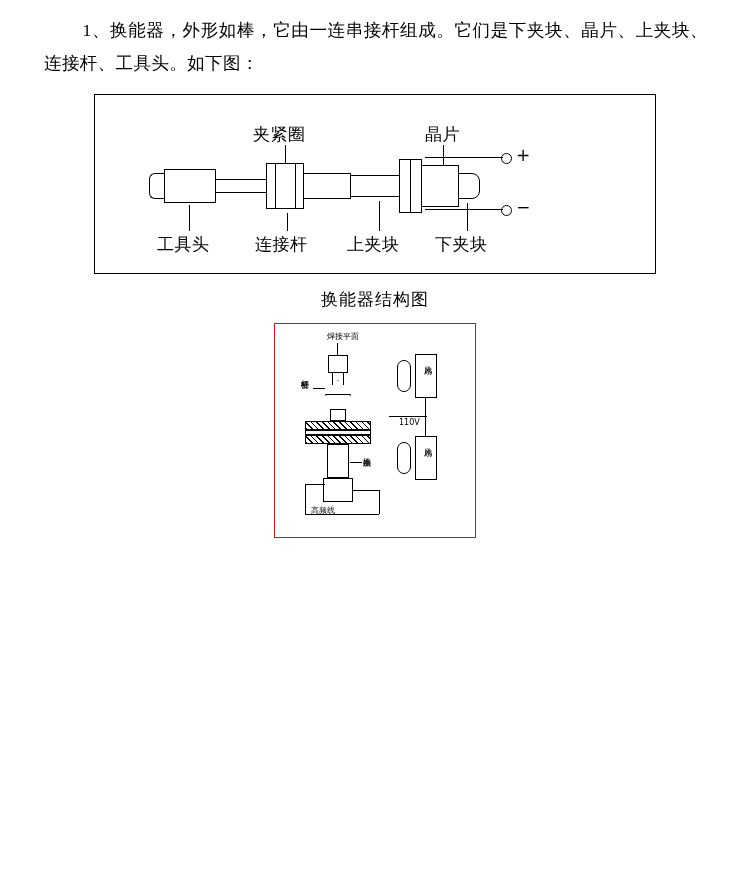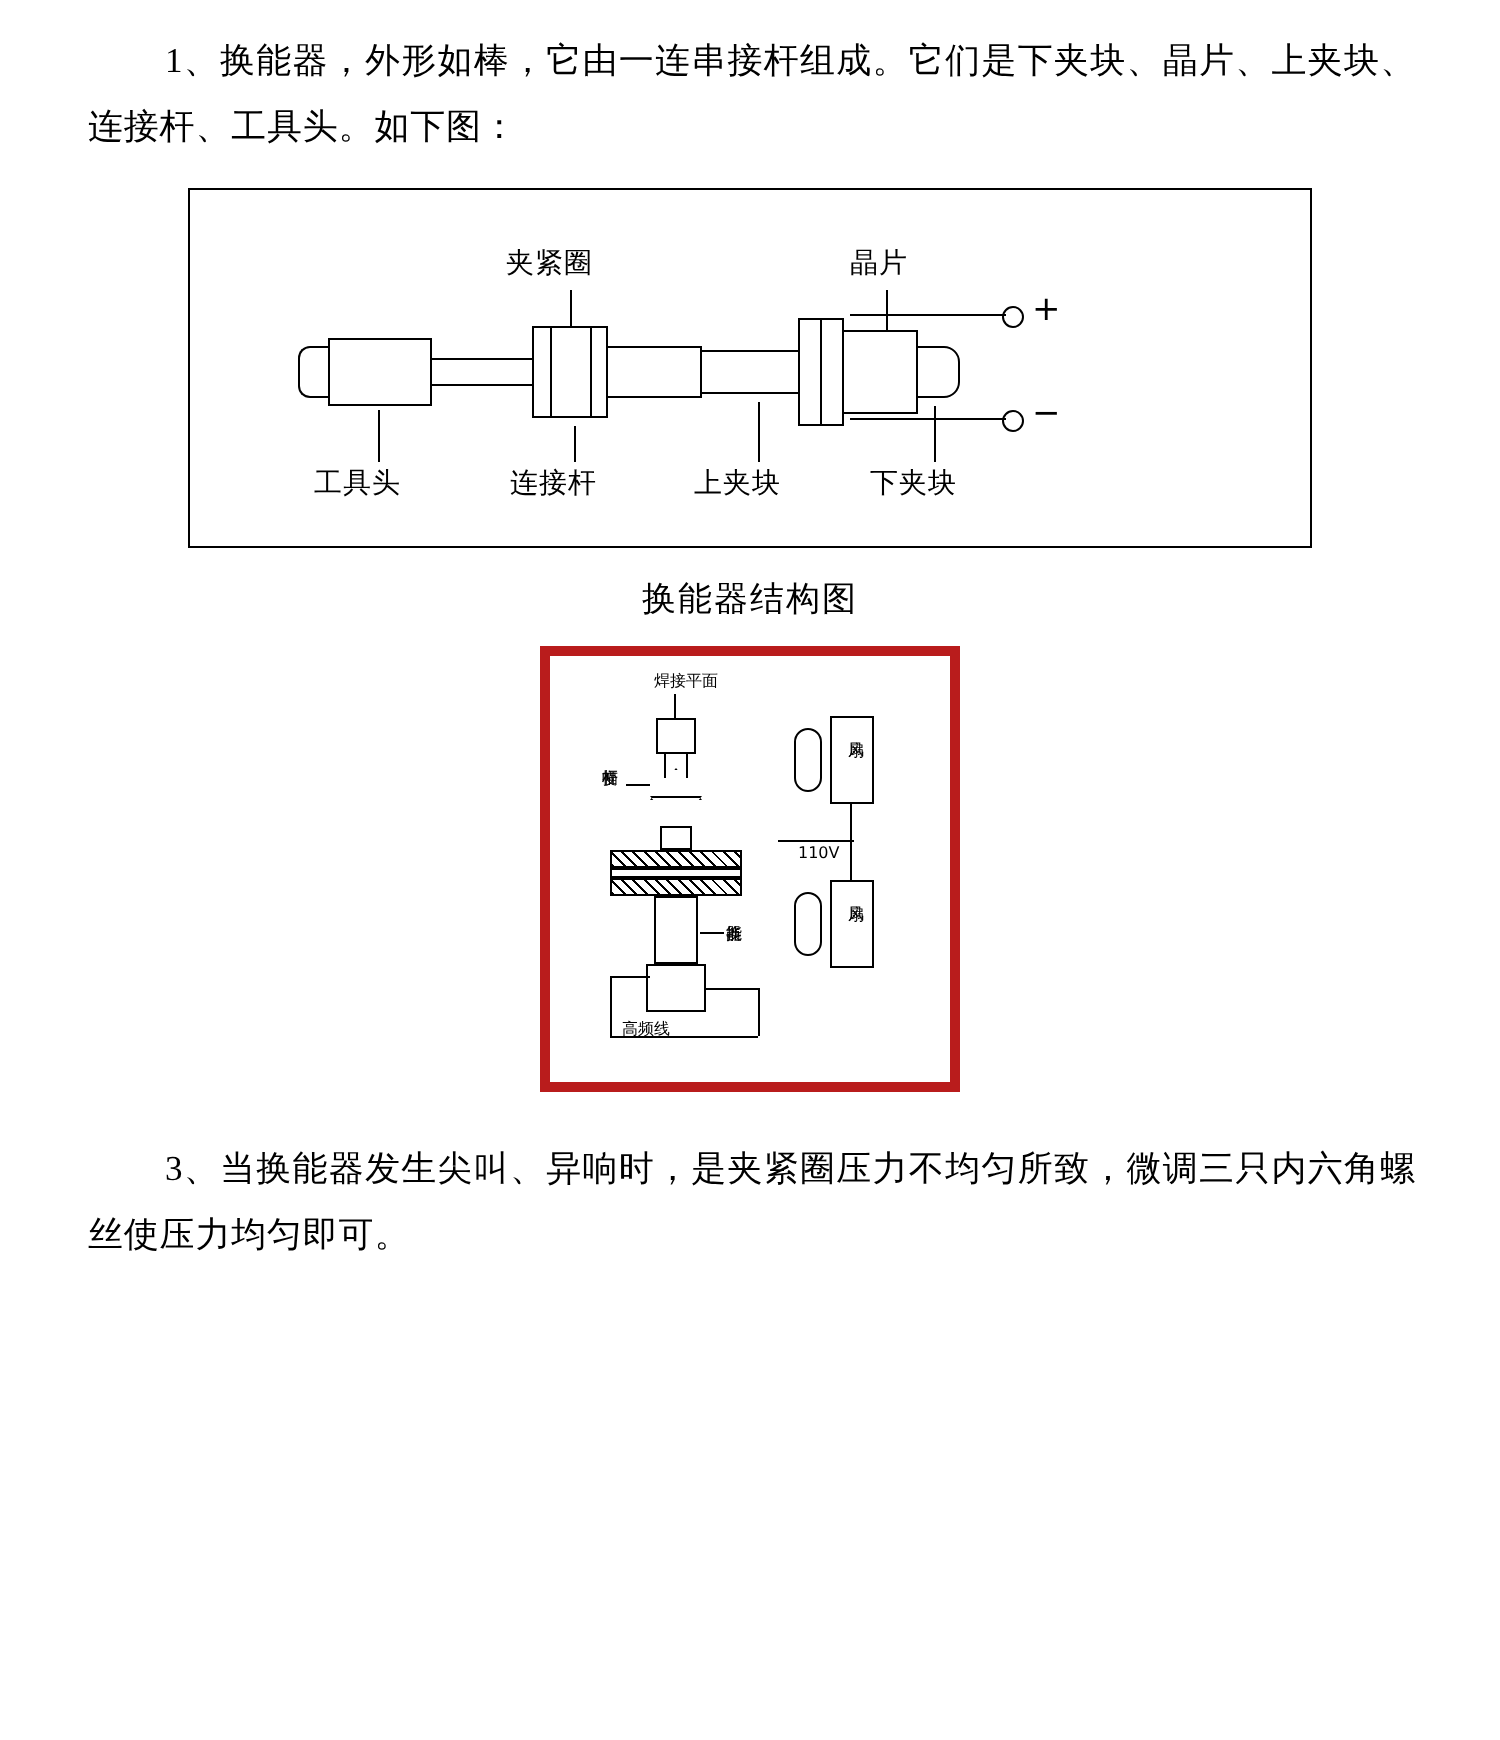--- a/index.html
+++ b/index.html
@@ -56,42 +56,42 @@
     position: relative;
     background: #fff;
   }
   .fig1-caption {
     font-size: 17px;
     margin-top: 14px;
     letter-spacing: 1px;
   }
   .lbl {
     position: absolute;
-    font-size: 14px;
+    font-size: 17px;
     white-space: nowrap;
     letter-spacing: 0.5px;
   }
   .leader {
     position: absolute;
     background: #000;
   }
 
   
   .f1-shape { position: absolute; background: #fff; border: 1px solid #000; box-sizing: border-box;}
 
   
   .fig2-wrap {
     margin: 12px 0 0 0;
     display: flex;
     justify-content: center;
   }
   .fig2-box {
     width: 200px;
     height: 213px;
-    border: 5px solid #b91c1c;
+    border: 1px solid #b91c1c;
     position: relative;
     background: #fff;
   }
   .f2 { position: absolute; box-sizing: border-box; }
   .f2-line { position: absolute; background: #000; }
   .f2-lbl {
     position: absolute;
     font-size: 8px;
     line-height: 10px;
     white-space: nowrap;
@@ -209,15 +209,14 @@
       <div class="f2" style="left:122px; top:118px; width:14px; height:32px; border:1px solid #000; border-radius:7px; background:#fff;"></div>
       <div class="f2" style="left:140px; top:112px; width:22px; height:44px; border:1px solid #000; background:#fff;"></div>
       <div class="f2-lbl vert" style="left:147px; top:118px;">风扇</div>
 
       <div class="f2-line" style="left:150px; top:74px; width:1px; height:38px;"></div>
       <div class="f2-line" style="left:114px; top:92px; width:38px; height:1px;"></div>
       <div class="f2-lbl" style="left:124px; top:94px;">110V</div>
     </div>
   </div>
 
-  <p class="para indent" style="margin-top:22px;">3、当换能器发生尖叫、异响时，是夹紧圈压力不均匀所致，微调三只内六角螺丝使压力均匀即可。</p>
 
 </div>
 
 </body></html>

